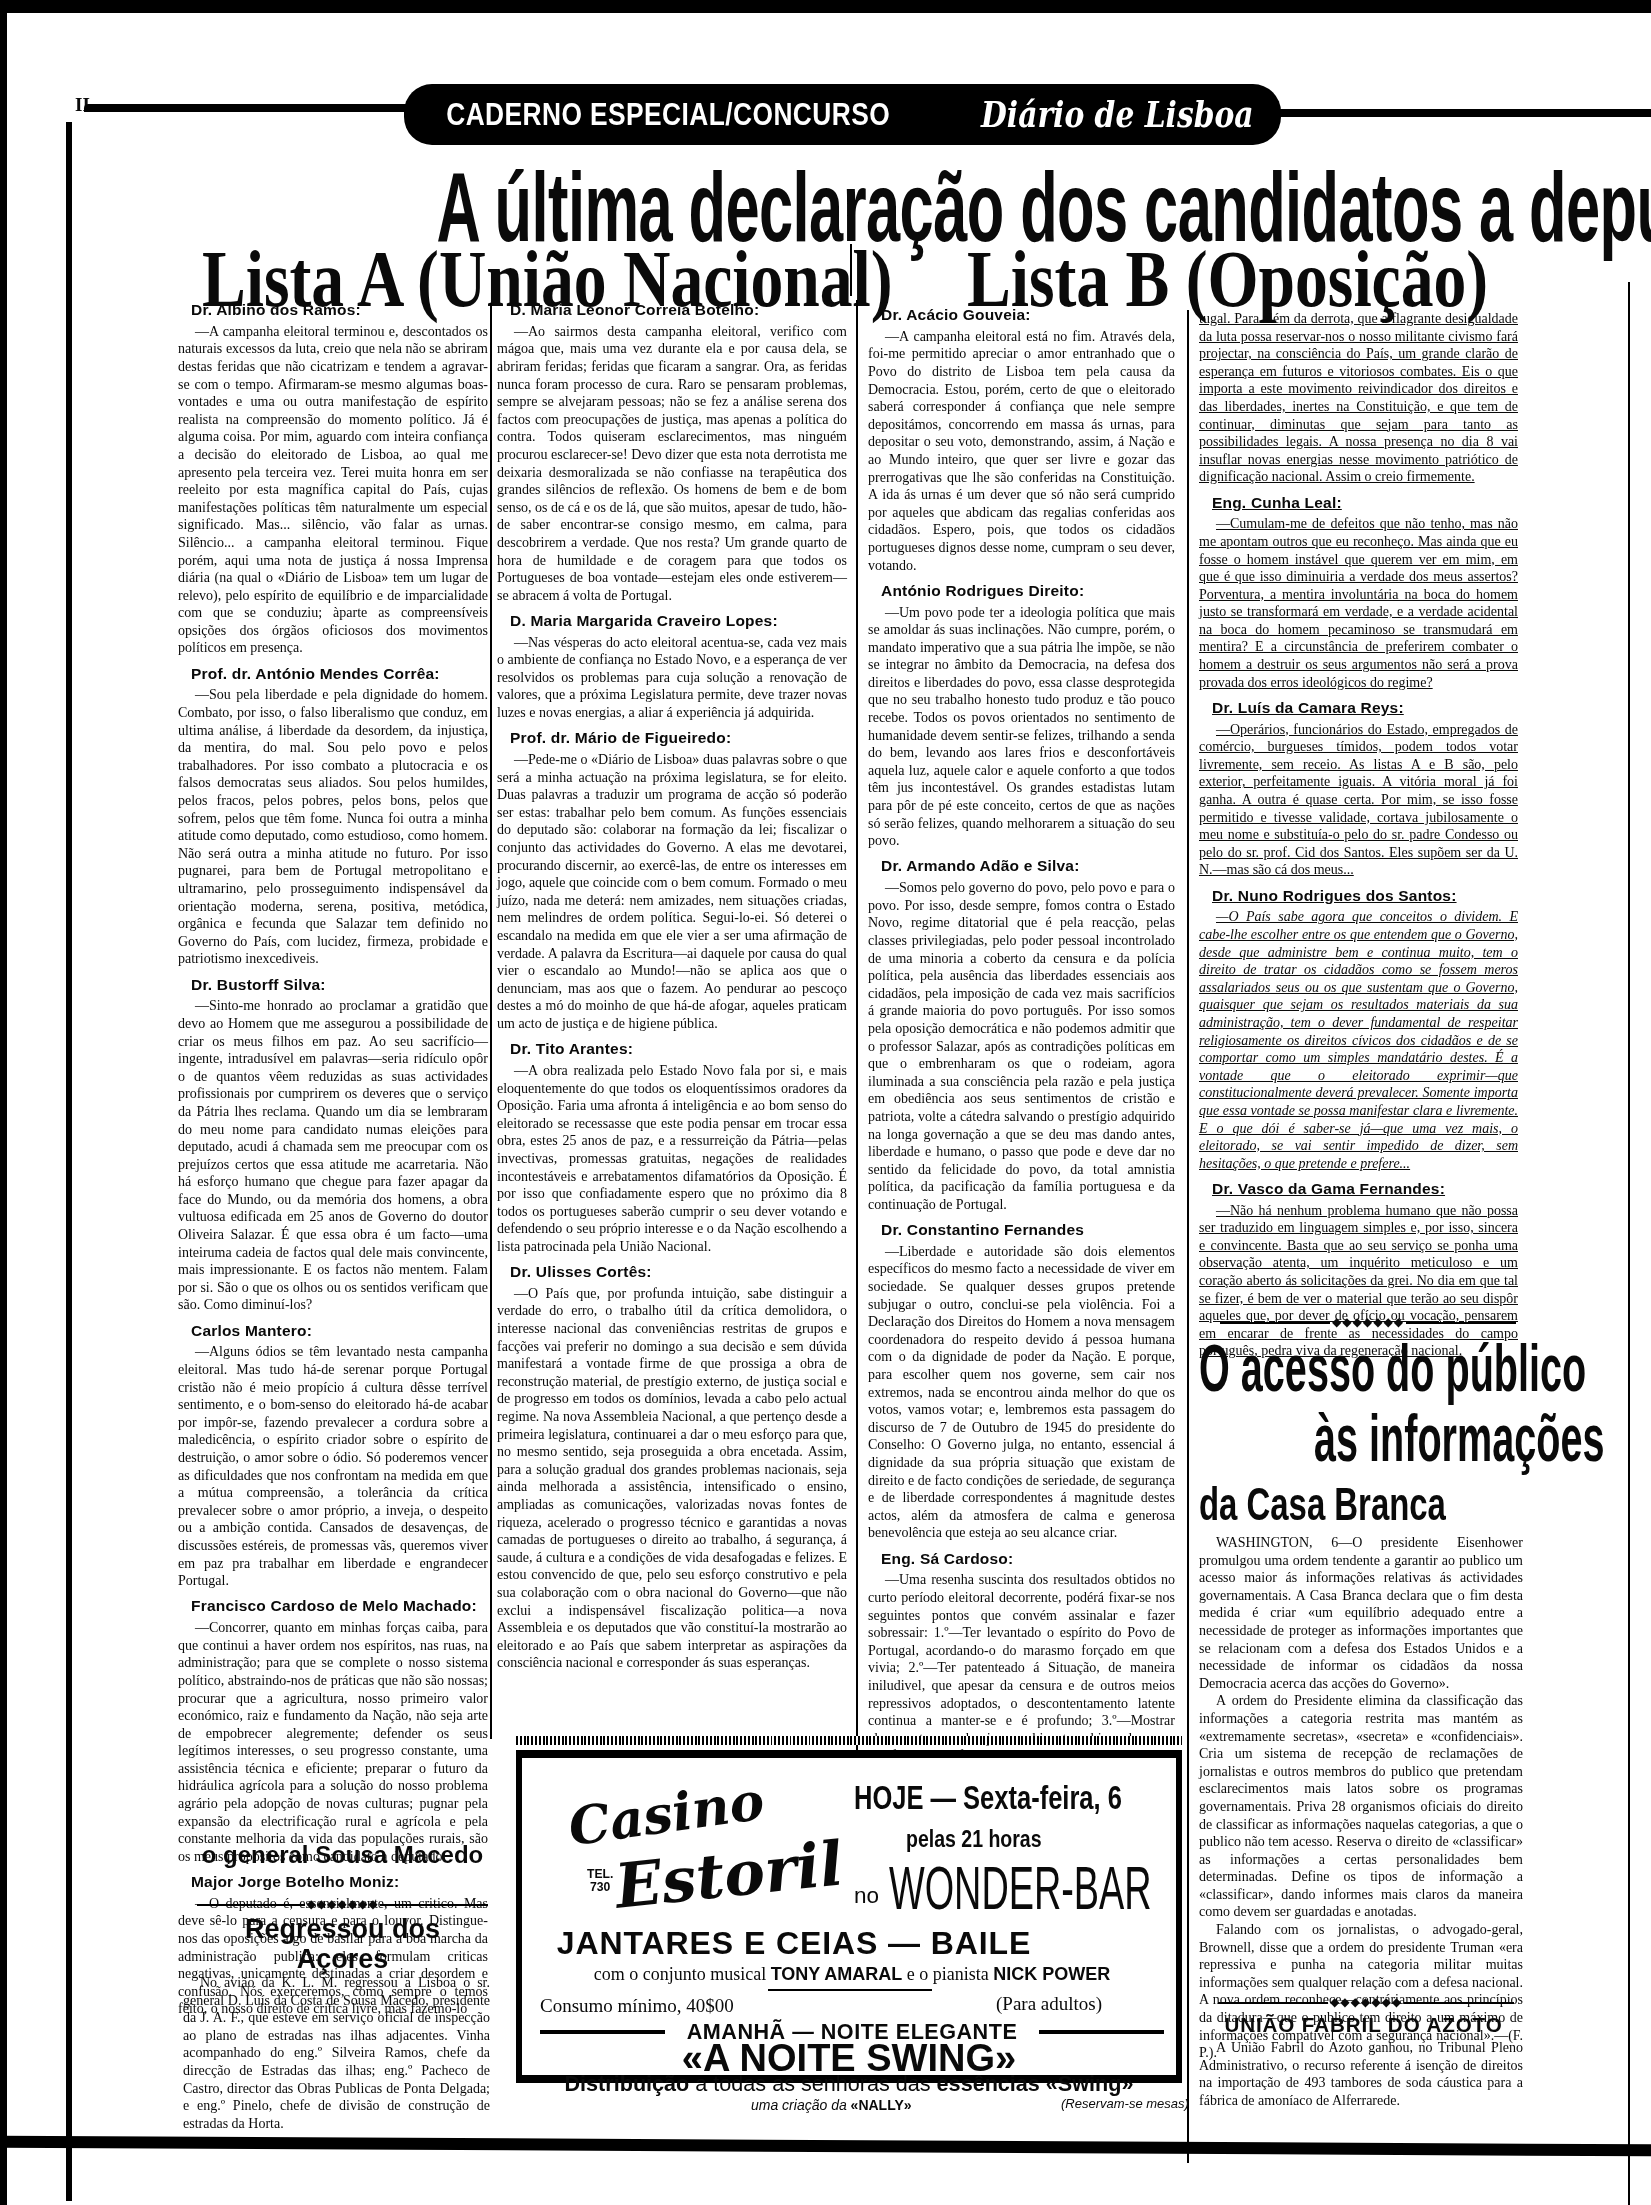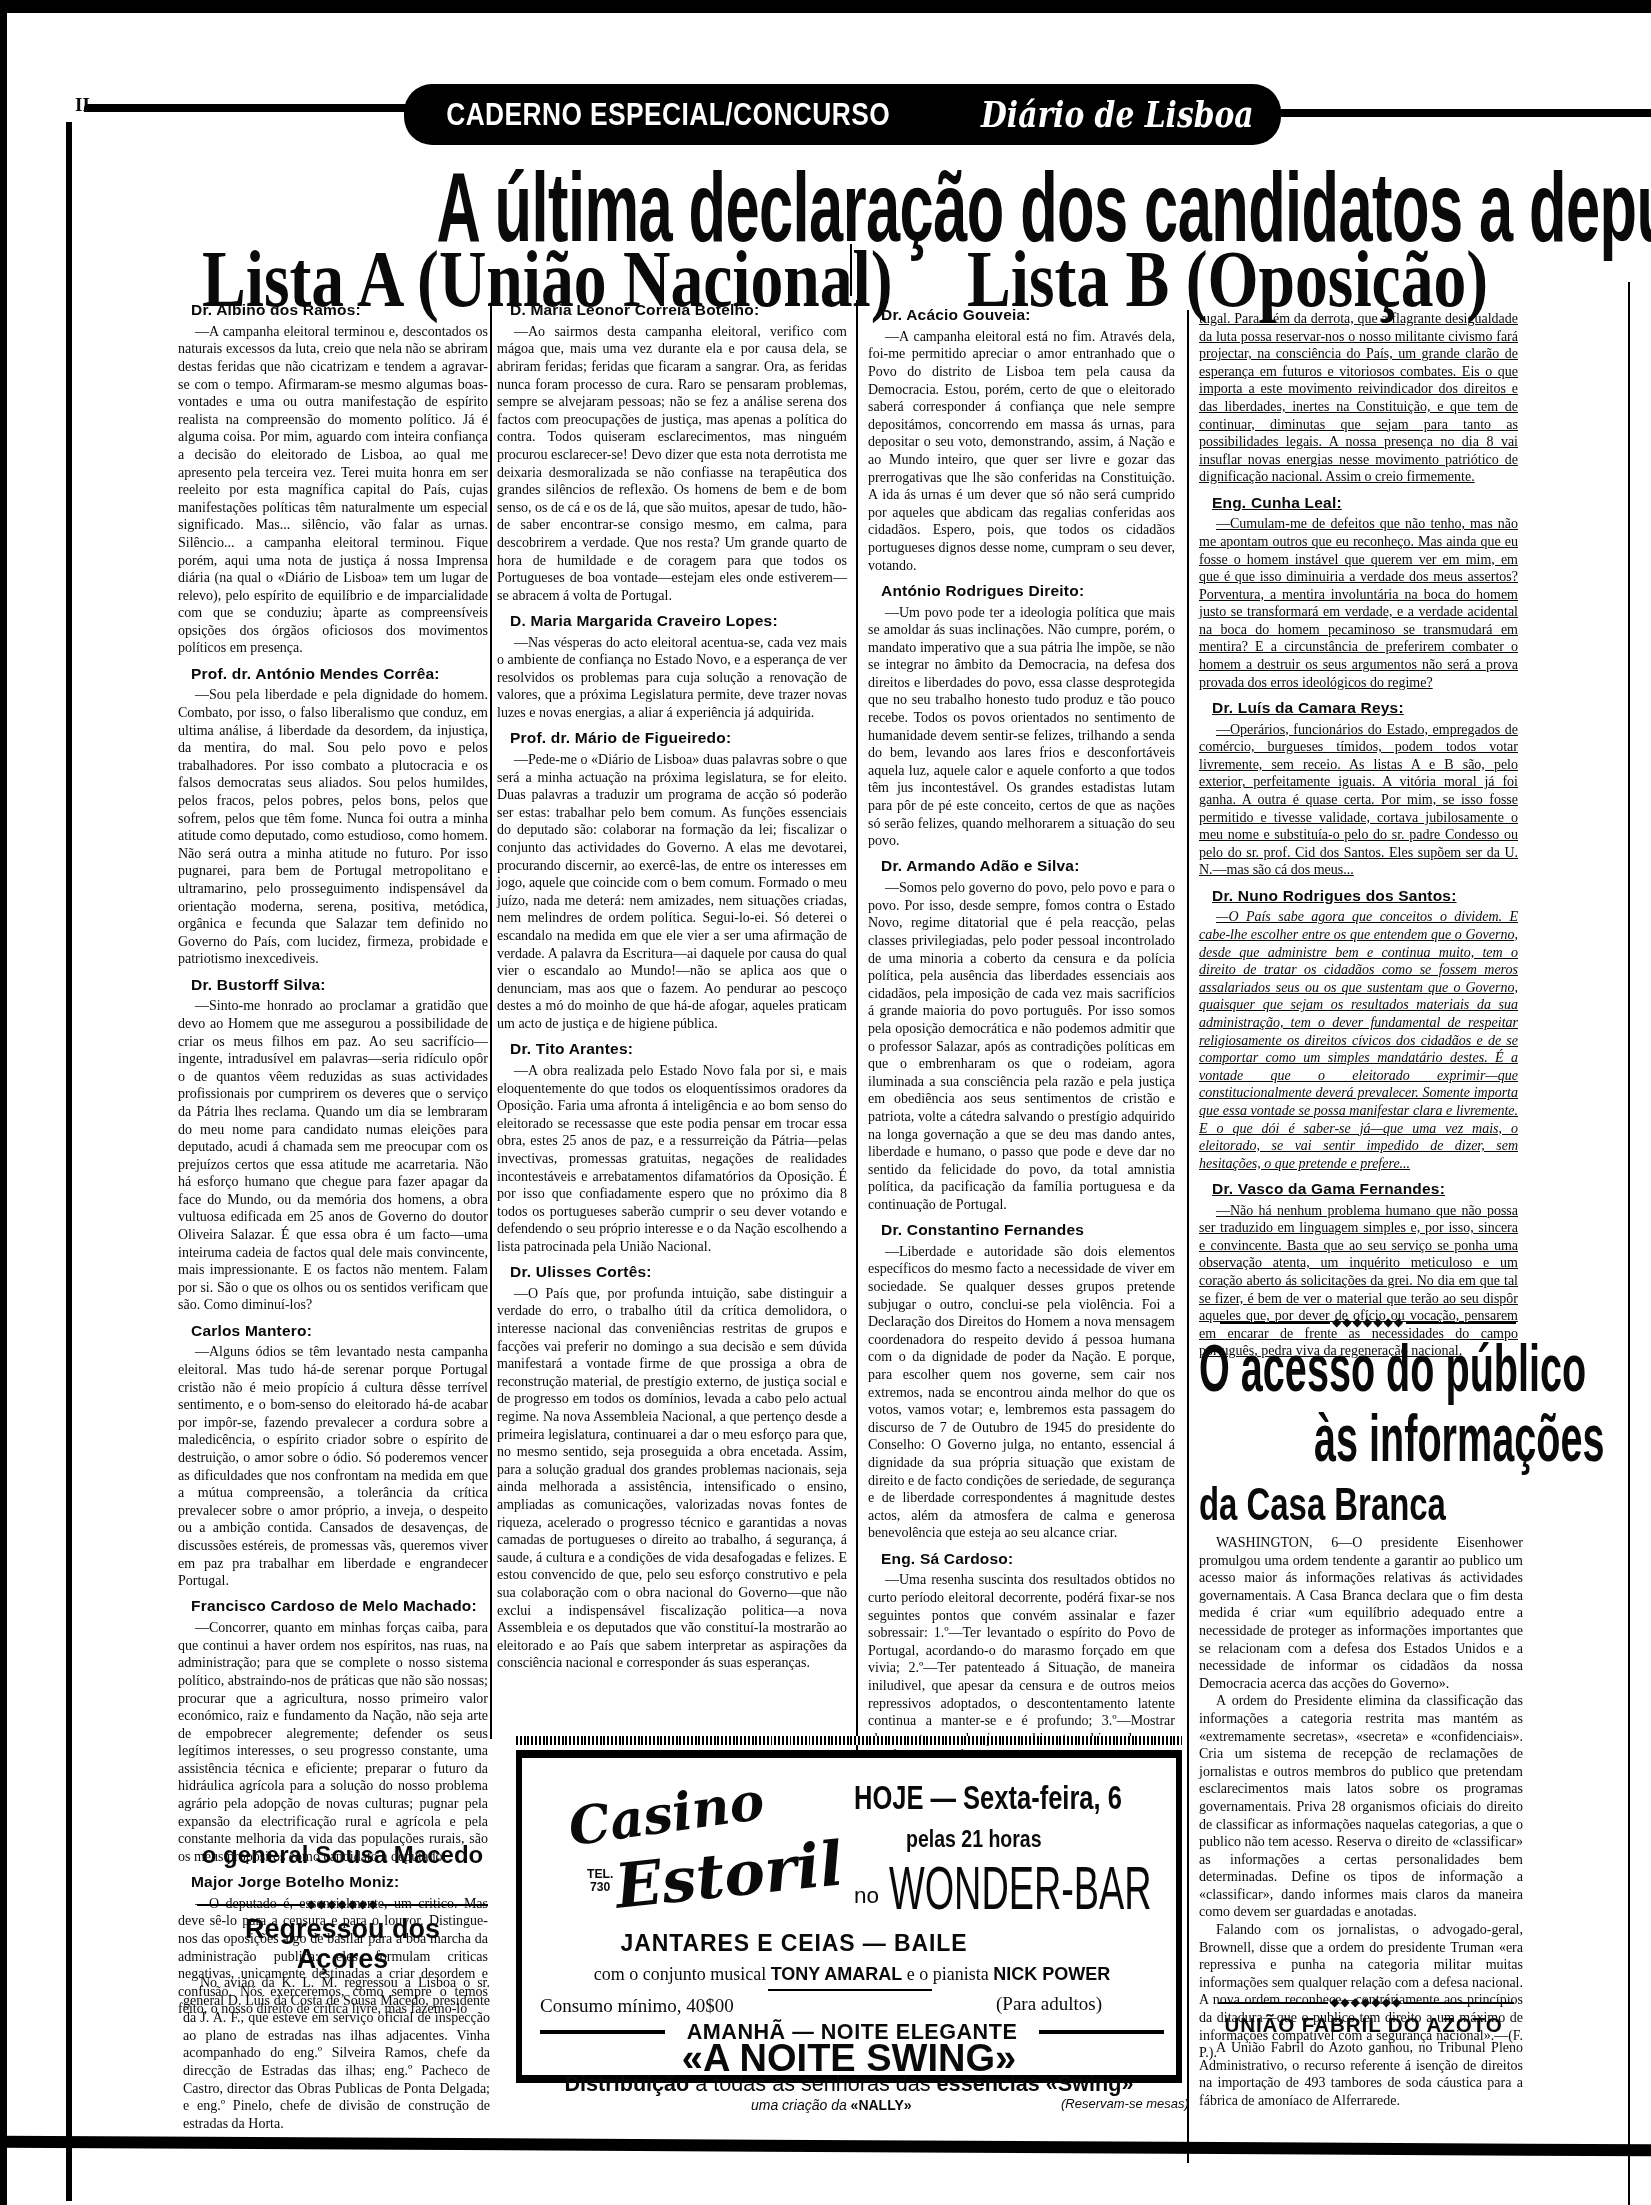--- a/index.html
+++ b/index.html
@@ -60,21 +60,21 @@
   .ad-stripe { left: 516px; top: 1736px; width: 666px; height: 9.4px; background: repeating-linear-gradient(90deg, #000 0 1.9px, #fff 1.9px 3.8px); }
   .ad { left: 516px; top: 1750px; width: 666px; height: 333px; border: 6.6px solid #000; border-top-width: 8.4px; border-bottom-width: 8.4px; background: #fff; }
   .ad-logo { left: 540px; top: 1774px; width: 263px; height: 141px; }
   .ad-logo-script { position: absolute; left: 28px; top: 14px; font-family: "DejaVu Serif", serif; font-style: italic; font-weight: bold; font-size: 52px; line-height: 52px; transform: rotate(-8deg); }
   .ad-logo-script2 { position: absolute; left: 75px; top: 70px; font-family: "DejaVu Serif", serif; font-style: italic; font-weight: bold; font-size: 61px; line-height: 61px; transform: rotate(-6deg); }
   .ad-tel { position: absolute; left: 47px; top: 94px; font-family: "Liberation Sans", sans-serif; font-weight: bold; font-size: 12.2px; line-height: 13px; text-align: center; }
   .ad-hoje { left: 854px; top: 1778px; font-family: "Liberation Sans", sans-serif; font-weight: bold; font-size: 34px; line-height: 38px; transform: scaleX(0.75); transform-origin: left; white-space: nowrap; }
   .ad-horas { left: 906px; top: 1825px; font-family: "Liberation Sans", sans-serif; font-weight: bold; font-size: 24.4px; line-height: 28px; transform: scaleX(0.8); transform-origin: left; white-space: nowrap; }
   .ad-no { left: 854px; top: 1884px; font-family: "Liberation Sans", sans-serif; font-size: 22.5px; line-height: 23.5px; }
   .ad-wonder { left: 889px; top: 1858px; font-family: "Liberation Sans", sans-serif; font-size: 61px; line-height: 61px; transform: scaleX(0.62); transform-origin: left; white-space: nowrap; }
-  .ad-jantares { left: 516px; top: 1924px; width: 556px; text-align: center; font-family: "Liberation Sans", sans-serif; font-weight: bold; font-size: 23px; line-height: 38px; letter-spacing: 0.9px; }
+  .ad-jantares { left: 516px; top: 1924px; width: 556px; text-align: center; font-family: "Liberation Sans", sans-serif; font-weight: bold; font-size: 32px; line-height: 38px; letter-spacing: 0.9px; }
   .ad-conjunto { left: 540px; top: 1964px; width: 624px; text-align: center; font-family: "Liberation Serif", serif; font-size: 18px; line-height: 20.6px; white-space: nowrap; }
   .ad-conjunto b { font-family: "Liberation Sans", sans-serif; font-weight: bold; }
   .ad-shortrule { left: 768px; top: 1989px; width: 164px; height: 2.3px; background: #000; }
   .ad-consumo { left: 540px; top: 1996px; font-family: "Liberation Serif", serif; font-size: 19px; line-height: 20.6px; }
   .ad-adultos { left: 996px; top: 1994px; font-family: "Liberation Serif", serif; font-size: 19px; line-height: 20.6px; }
   .ad-amanha-line { left: 540px; top: 2020px; width: 624px; height: 23.5px; display: flex; align-items: center; gap: 22px; }
   .ad-amanha-line .ln { flex: 1; height: 3.8px; background: #000; }
   .ad-amanha { font-family: "Liberation Sans", sans-serif; font-weight: bold; font-size: 21.6px; line-height: 23.5px; letter-spacing: 0.5px; white-space: nowrap; }
   .ad-swing { left: 516px; top: 2039px; width: 666px; text-align: center; font-family: "Liberation Sans", sans-serif; font-weight: bold; font-size: 38px; line-height: 39px; }
   .ad-distrib { left: 516px; top: 2072px; width: 666px; text-align: center; font-family: "Liberation Sans", sans-serif; font-size: 21.6px; line-height: 24.4px; white-space: nowrap; }

